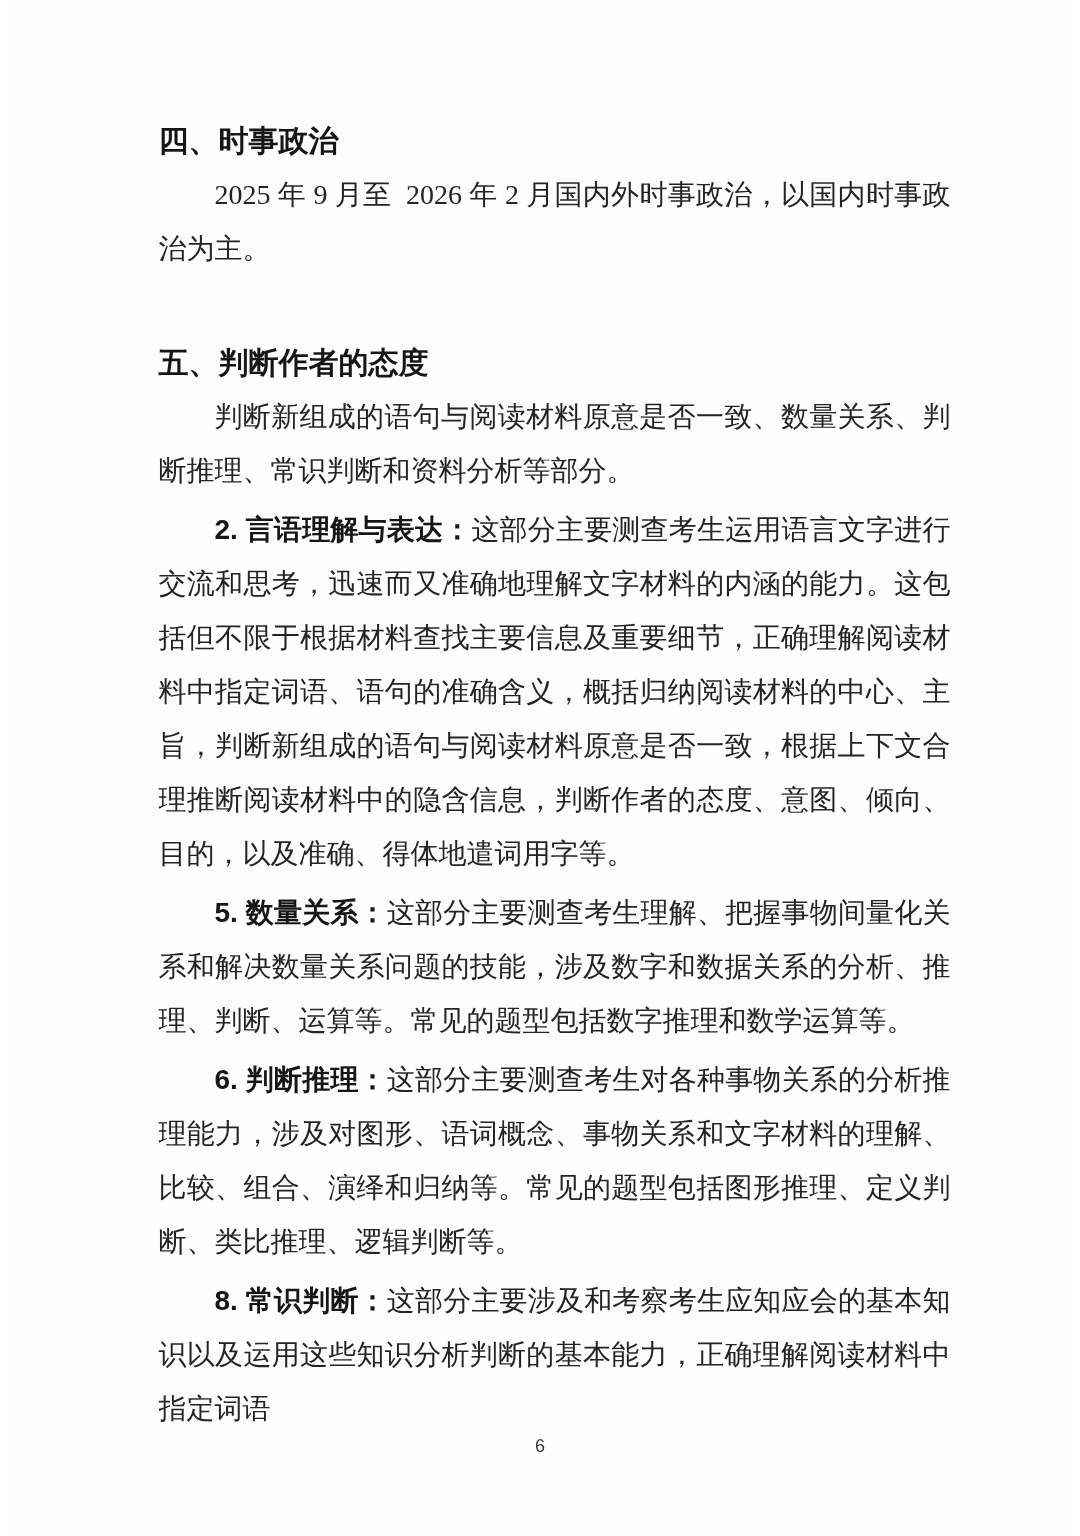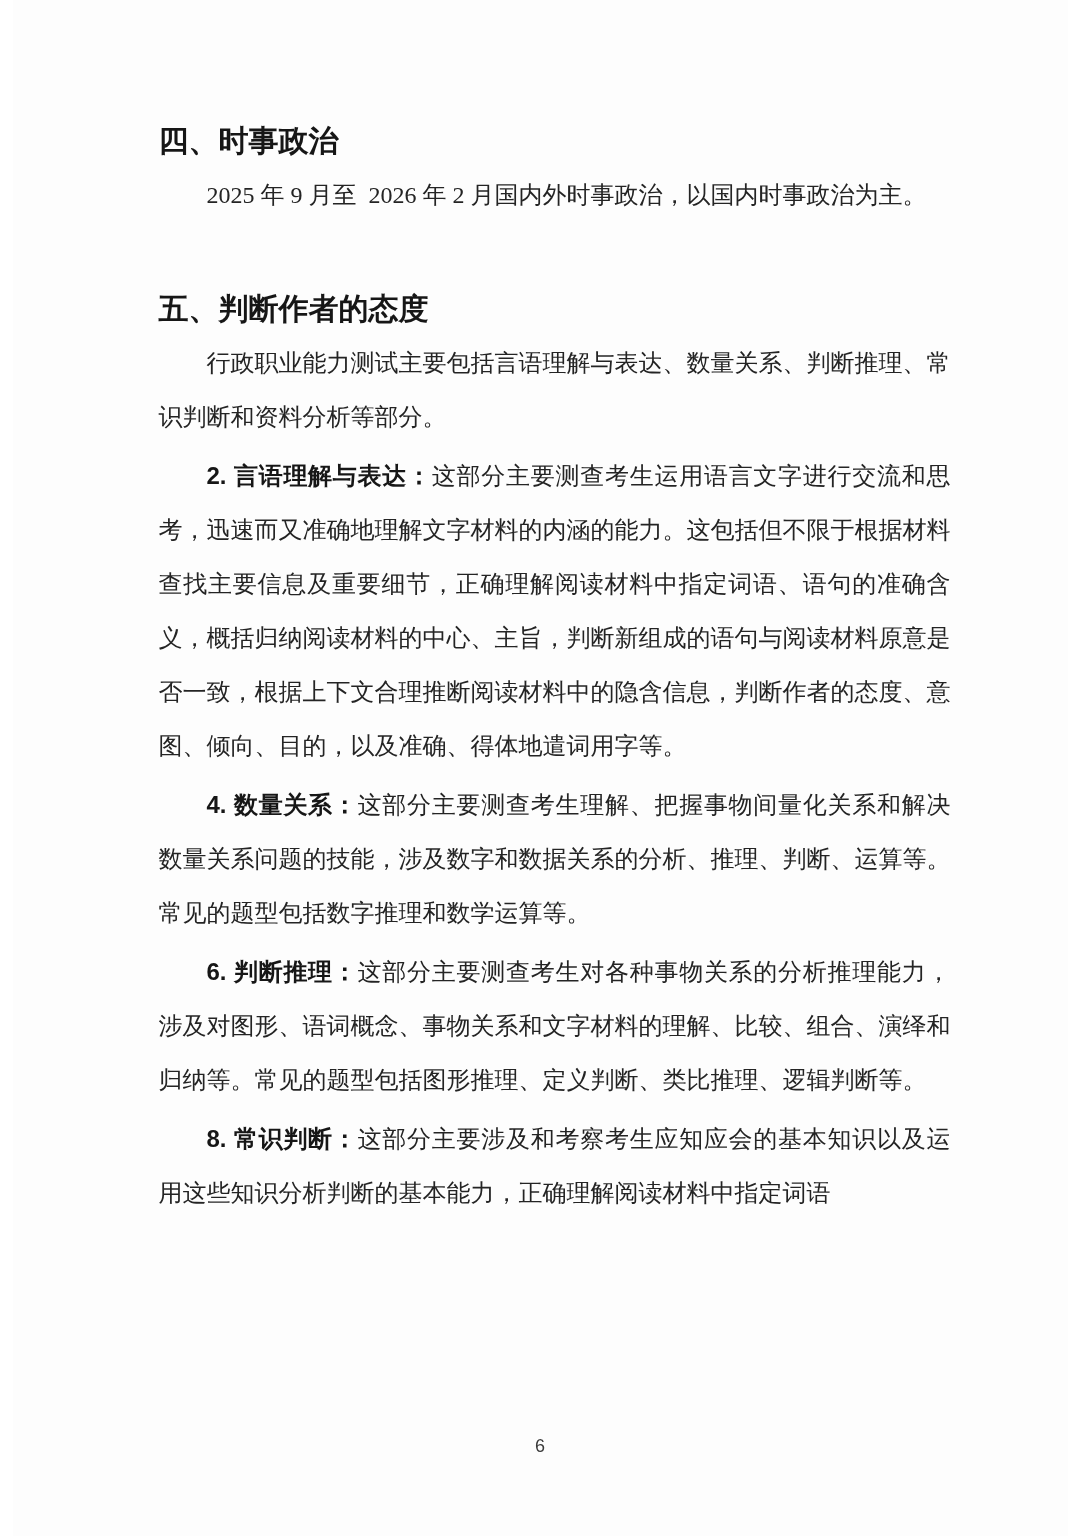--- a/index.html
+++ b/index.html
@@ -25,21 +25,21 @@
   }
   .sec-heading {
     font-family: "Liberation Sans", "DejaVu Sans", sans-serif;
     font-weight: 700;
     font-size: 30px;
     line-height: 54px;
     color: #161616;
     margin: 0;
   }
   .para {
-    font-size: 24px;
+    font-size: 28px;
     line-height: 54px;
     text-align: justify;
     text-indent: 2em;
     margin: 0;
     color: #242424;
   }
   .sec-5 {
     margin-top: 60px;
   }
   .item {
@@ -68,28 +68,28 @@
 <div class="page">
   <div class="content">
 
     <div>
       <h2 class="sec-heading">四、时事政治</h2>
       <p class="para">2025 年 9 月至&nbsp; 2026 年 2 月国内外时事政治，以国内时事政治为主。</p>
     </div>
 
     <div class="sec-5">
       <h2 class="sec-heading">五、判断作者的态度</h2>
-      <p class="para">行政职业能力测试主要包括言语理解与表达、数量关系、判断推理、常识判断和资料分析等部分。</p>
+      <p class="para">判断新组成的语句与阅读材料原意是否一致、数量关系、判断推理、常识判断和资料分析等部分。</p>
 
       <p class="para item">
         <span class="lead">2. 言语理解与表达：</span><span>这部分主要测查考生运用语言文字进行交流和思考，迅速而又准确地理解文字材料的内涵的能力。这包括但不限于根据材料查找主要信息及重要细节，正确理解阅读材料中指定词语、语句的准确含义，概括归纳阅读材料的中心、主旨，判断新组成的语句与阅读材料原意是否一致，根据上下文合理推断阅读材料中的隐含信息，判断作者的态度、意图、倾向、目的，以及准确、得体地遣词用字等。</span>
       </p>
 
       <p class="para item">
-        <span class="lead">4. 数量关系：</span><span>这部分主要测查考生理解、把握事物间量化关系和解决数量关系问题的技能，涉及数字和数据关系的分析、推理、判断、运算等。常见的题型包括数字推理和数学运算等。</span>
+        <span class="lead">5. 数量关系：</span><span>这部分主要测查考生理解、把握事物间量化关系和解决数量关系问题的技能，涉及数字和数据关系的分析、推理、判断、运算等。常见的题型包括数字推理和数学运算等。</span>
       </p>
 
       <p class="para item">
         <span class="lead">6. 判断推理：</span><span>这部分主要测查考生对各种事物关系的分析推理能力，涉及对图形、语词概念、事物关系和文字材料的理解、比较、组合、演绎和归纳等。常见的题型包括图形推理、定义判断、类比推理、逻辑判断等。</span>
       </p>
 
       <p class="para item">
         <span class="lead">8. 常识判断：</span><span>这部分主要涉及和考察考生应知应会的基本知识以及运用这些知识分析判断的基本能力，正确理解阅读材料中指定词语</span>
       </p>
     </div>

